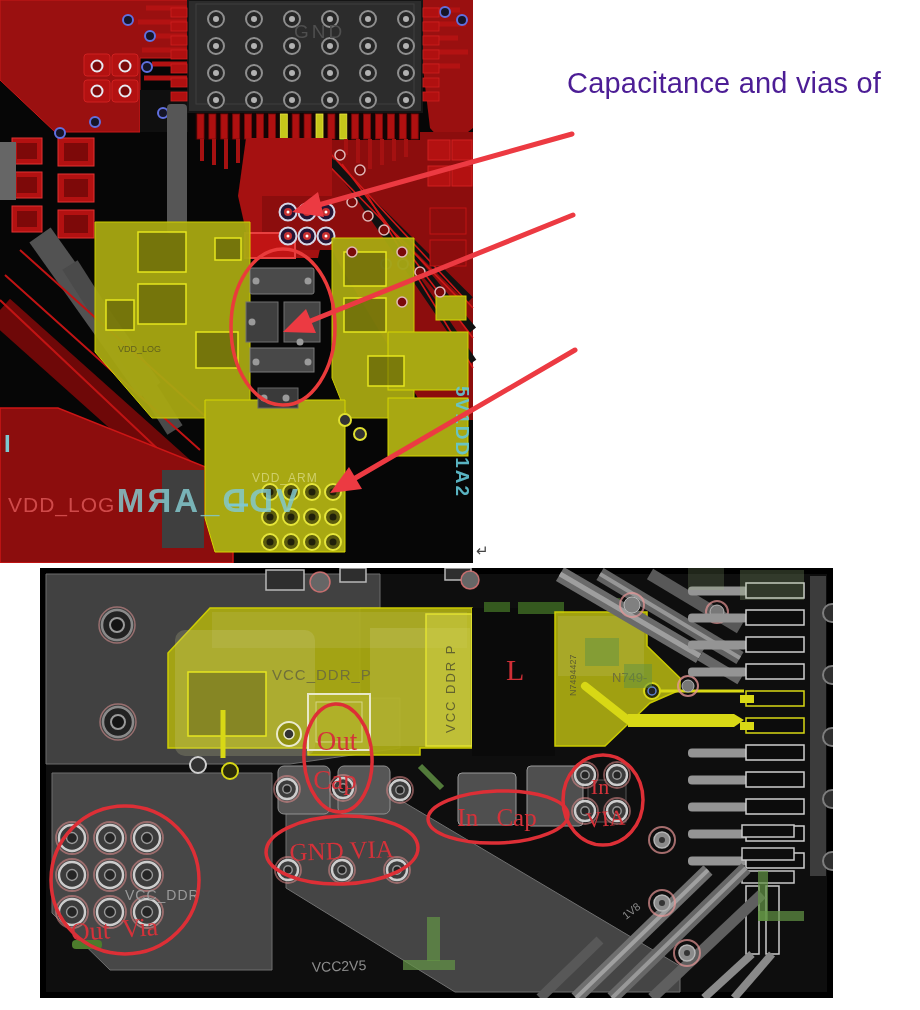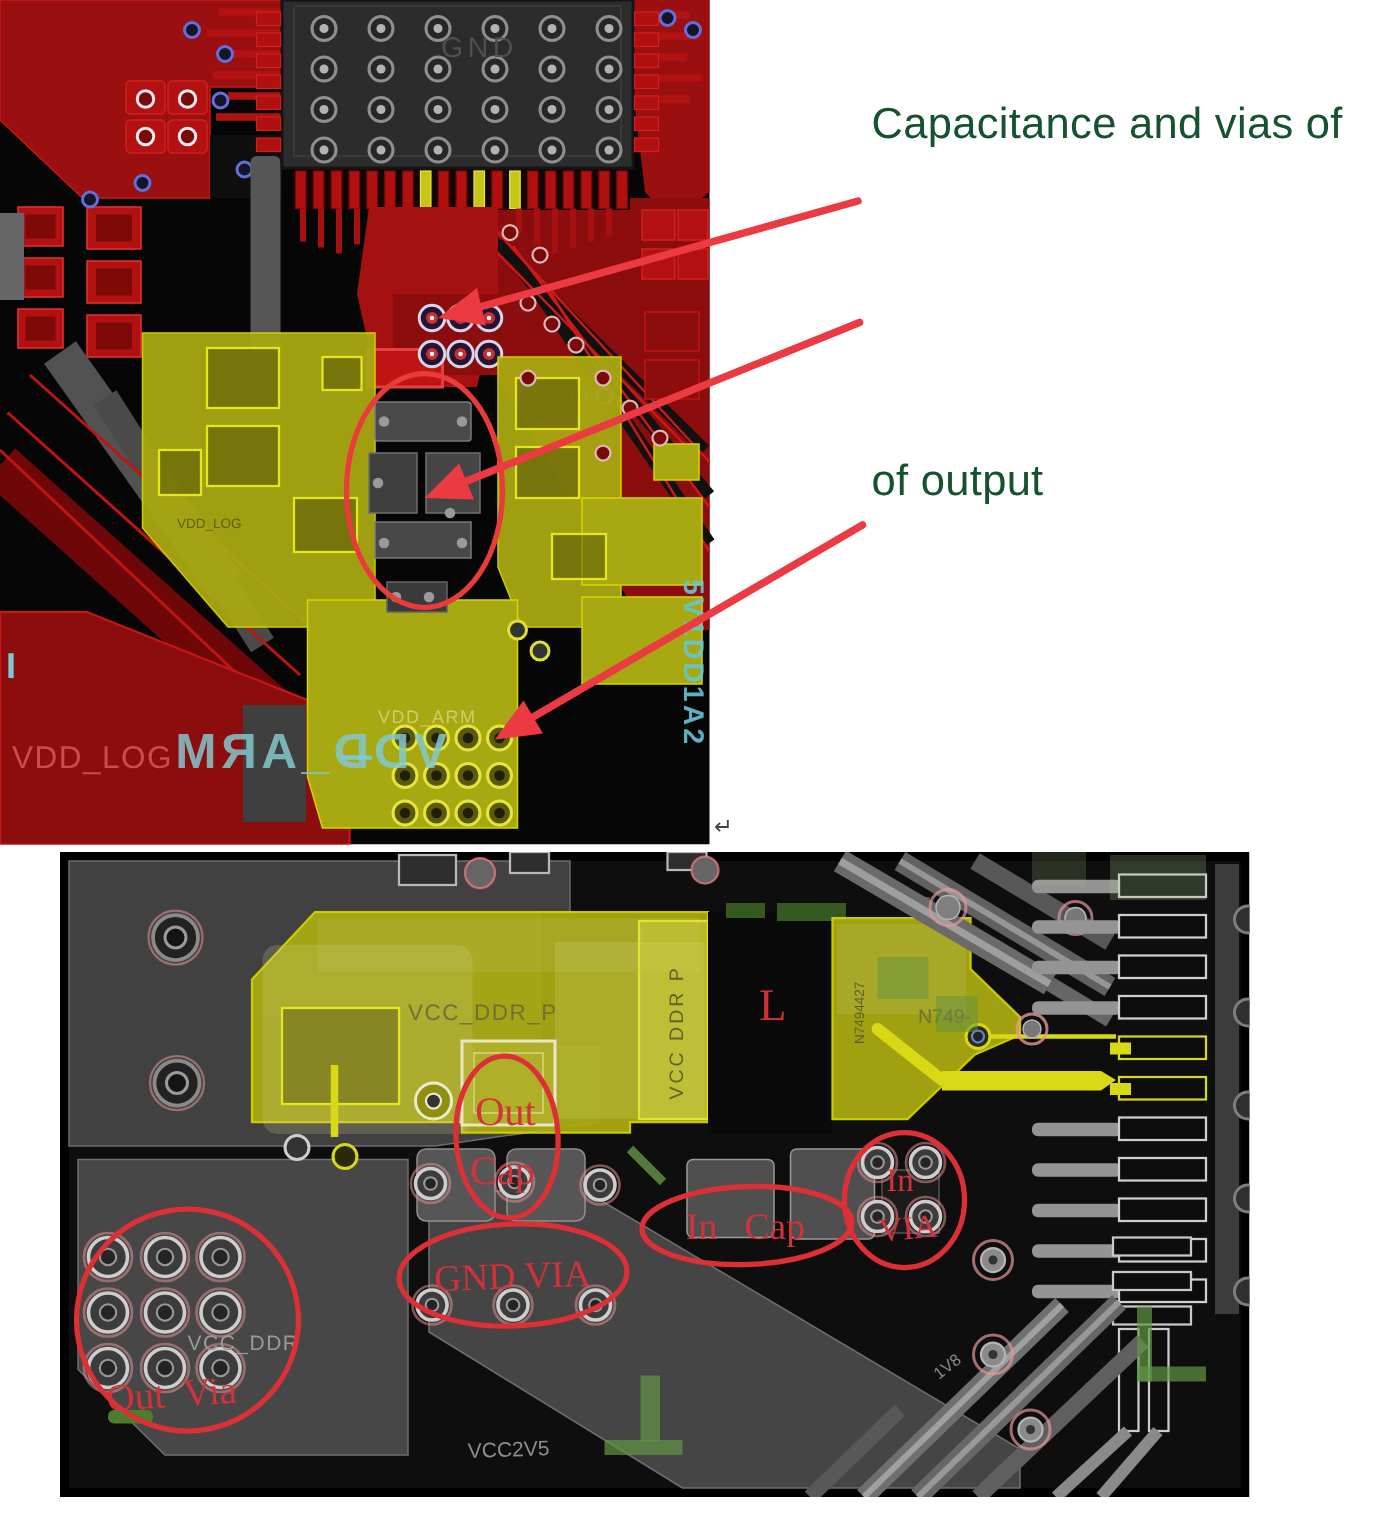--- a/index.html
+++ b/index.html
@@ -1,20 +1,20 @@
 <!DOCTYPE html>
 <html><head>
 <meta charset="utf-8">
 <style>
   html,body{margin:0;padding:0;background:#ffffff;}
   .page{position:relative;width:920px;height:1010px;background:#fff;overflow:hidden;
         font-family:"Liberation Sans",sans-serif;}
   .fig-top{position:absolute;left:0;top:0;}
   .fig-bottom{position:absolute;left:40px;top:568px;}
-  .ann{position:absolute;left:581px;color:#14532d;font-size:29px;line-height:35px;
+  .ann{position:absolute;left:567px;color:#4c1d95;font-size:29px;line-height:35px;
        font-family:"Liberation Sans",sans-serif;letter-spacing:0.2px;white-space:nowrap;}
   .serifred{font-family:"Liberation Serif",serif;}
   svg text{user-select:none;}
 </style>
 </head>
 <body>
 
 <div class="page">
 
 <svg class="fig-top" width="920" height="563" viewBox="0 0 920 563">
@@ -319,21 +319,20 @@
     <polygon points="283,332 316,333 306,309" stroke="none"></polygon>
     <line x1="575" y1="350" x2="352" y2="480" stroke-width="5" stroke-linecap="round"></line>
     <polygon points="330,493 362,489 349,467" stroke="none"></polygon>
   </g>
 </svg>
 
 <div class="ann" style="top:66px">
   <div>Capacitance and vias of</div>
 </div>
 <div class="ann" style="top:304px">
-  <div>of output</div>
 </div>
 
 <svg class="fig-bottom" width="793" height="430" viewBox="0 0 793 430">
   <rect x="0" y="0" width="793" height="430" fill="#000"></rect>
   <rect x="6" y="6" width="781" height="418" fill="#0e0e0e"></rect>
 
   <g>
     <polygon points="6,6 340,6 340,40 320,40 320,130 360,130 360,180 250,196 6,196" fill="#414141" stroke="#6c6c6c" stroke-width="1"></polygon>
     <polygon points="12,205 232,205 232,402 70,402 12,345" fill="#474747" stroke="#6f6f6f" stroke-width="1"></polygon>
     <polygon points="246,226 350,226 640,398 640,424 415,424 246,320" fill="#454545" stroke="#707070" stroke-width="1"></polygon>

